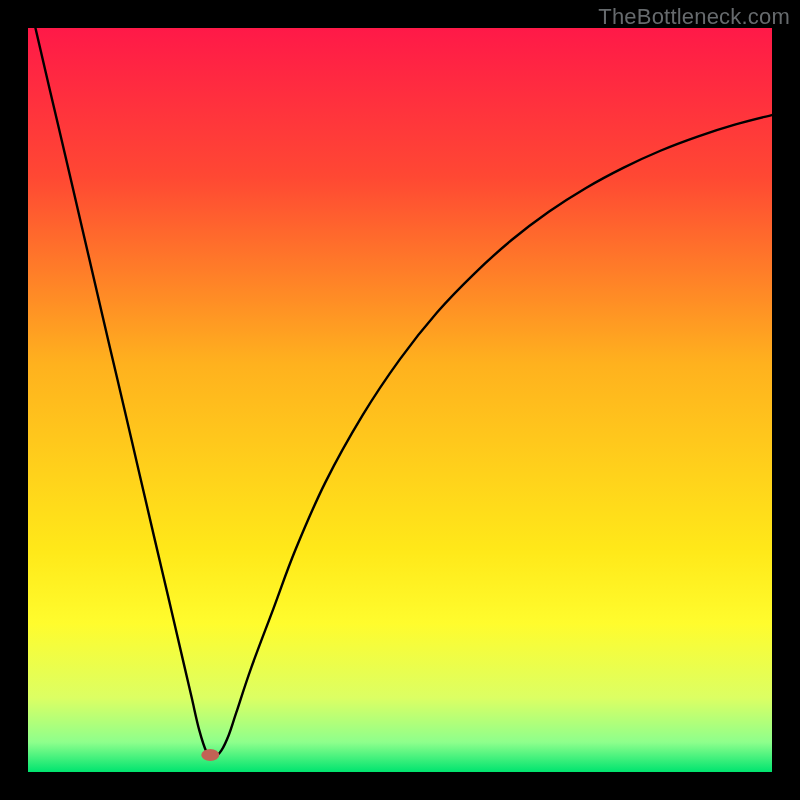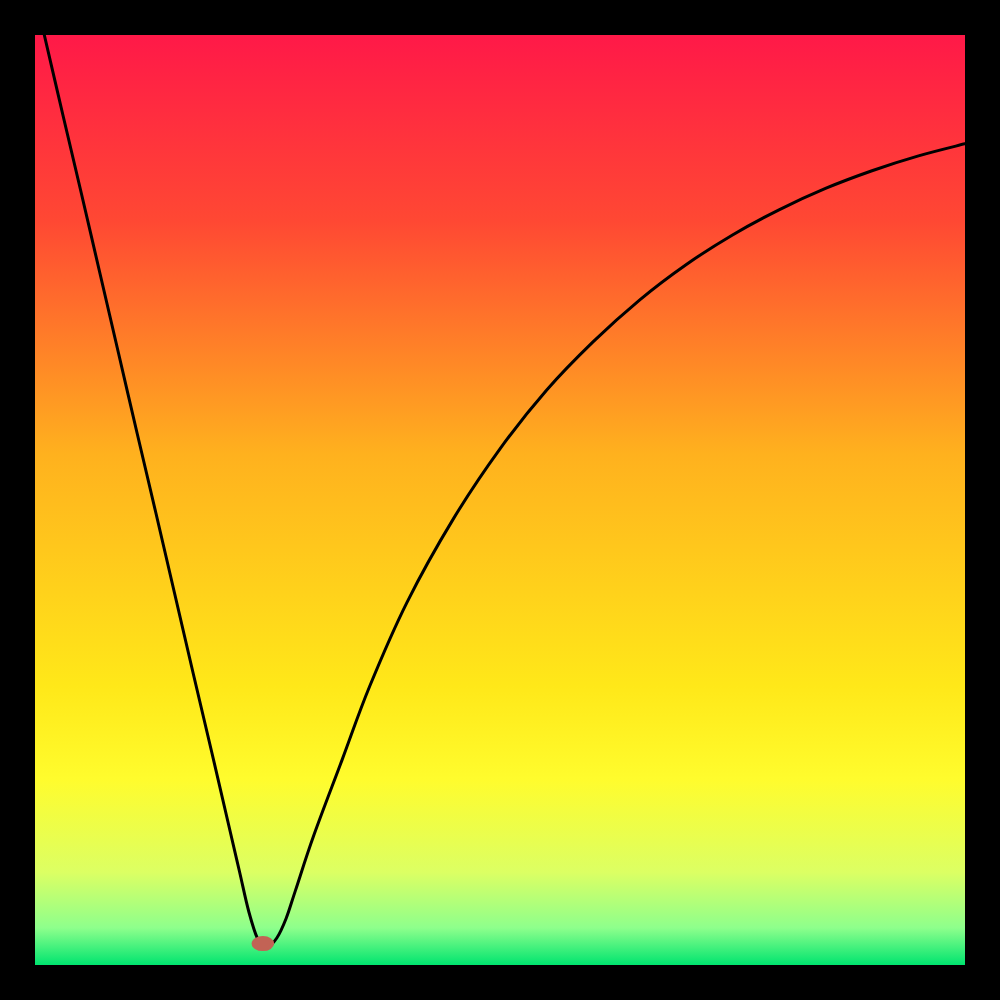--- a/index.html
+++ b/index.html
@@ -54,13 +54,14 @@
             <stop offset="90%" stop-color="#dcff63"></stop>
             <stop offset="96%" stop-color="#8eff8c"></stop>
             <stop offset="100%" stop-color="#00e46f"></stop>
           </linearGradient>
       </defs>
       <rect x="0" y="0" width="744" height="744" fill="url(#bg)"></rect>
       <path id="curve" fill="none" stroke="#000000" stroke-width="2.4" stroke-linejoin="round" stroke-linecap="round" d="M 7.44 0.00 C 10.12 11.52, 16.96 41.08, 22.32 63.98 C 27.68 86.88, 31.84 104.32, 37.20 127.22 C 42.56 150.12, 46.72 168.17, 52.08 191.21 C 57.44 214.24, 61.60 232.16, 66.96 255.19 C 72.32 278.23, 76.48 296.28, 81.84 319.18 C 87.20 342.08, 91.36 359.52, 96.72 382.42 C 102.08 405.32, 106.24 423.37, 111.60 446.40 C 116.96 469.43, 121.12 487.48, 126.48 510.38 C 131.84 533.28, 136.00 550.72, 141.36 573.62 C 146.72 596.52, 152.22 620.33, 156.24 637.61 C 160.26 654.88, 161.00 658.08, 163.68 669.60 C 166.36 681.12, 168.44 691.82, 171.12 701.59 C 173.80 711.37, 175.88 718.96, 178.56 723.91 C 181.24 728.87, 183.32 729.39, 186.00 729.12 C 188.68 728.85, 190.76 726.44, 193.44 722.42 C 196.12 718.41, 198.20 713.63, 200.88 706.80 C 203.56 699.97, 204.30 696.53, 208.32 684.48 C 212.34 672.43, 216.50 658.59, 223.20 639.84 C 229.90 621.09, 237.48 601.75, 245.52 580.32 C 253.56 558.89, 258.47 543.57, 267.84 520.80 C 277.21 498.03, 285.55 477.95, 297.60 453.84 C 309.65 429.73, 321.41 408.98, 334.80 386.88 C 348.19 364.78, 358.61 349.56, 372.00 331.08 C 385.39 312.60, 395.81 299.61, 409.20 284.21 C 422.59 268.81, 433.01 258.51, 446.40 245.52 C 459.79 232.53, 470.21 223.16, 483.60 212.04 C 496.99 200.92, 507.41 193.14, 520.80 183.77 C 534.19 174.39, 544.61 167.86, 558.00 159.96 C 571.39 152.06, 581.81 146.57, 595.20 139.87 C 608.59 133.18, 619.01 128.38, 632.40 122.76 C 645.79 117.14, 656.21 113.31, 669.60 108.62 C 682.99 103.94, 693.41 100.60, 706.80 96.72 C 720.19 92.84, 737.30 88.79, 744.00 87.05"></path>
       <ellipse id="minmark" rx="9" ry="6" cx="182.28" cy="726.89" fill="#c26355"></ellipse>
     </svg>
   </div>
+  <div class="watermark">TheBottleneck.com</div>
 </div>
 
 </body></html>

